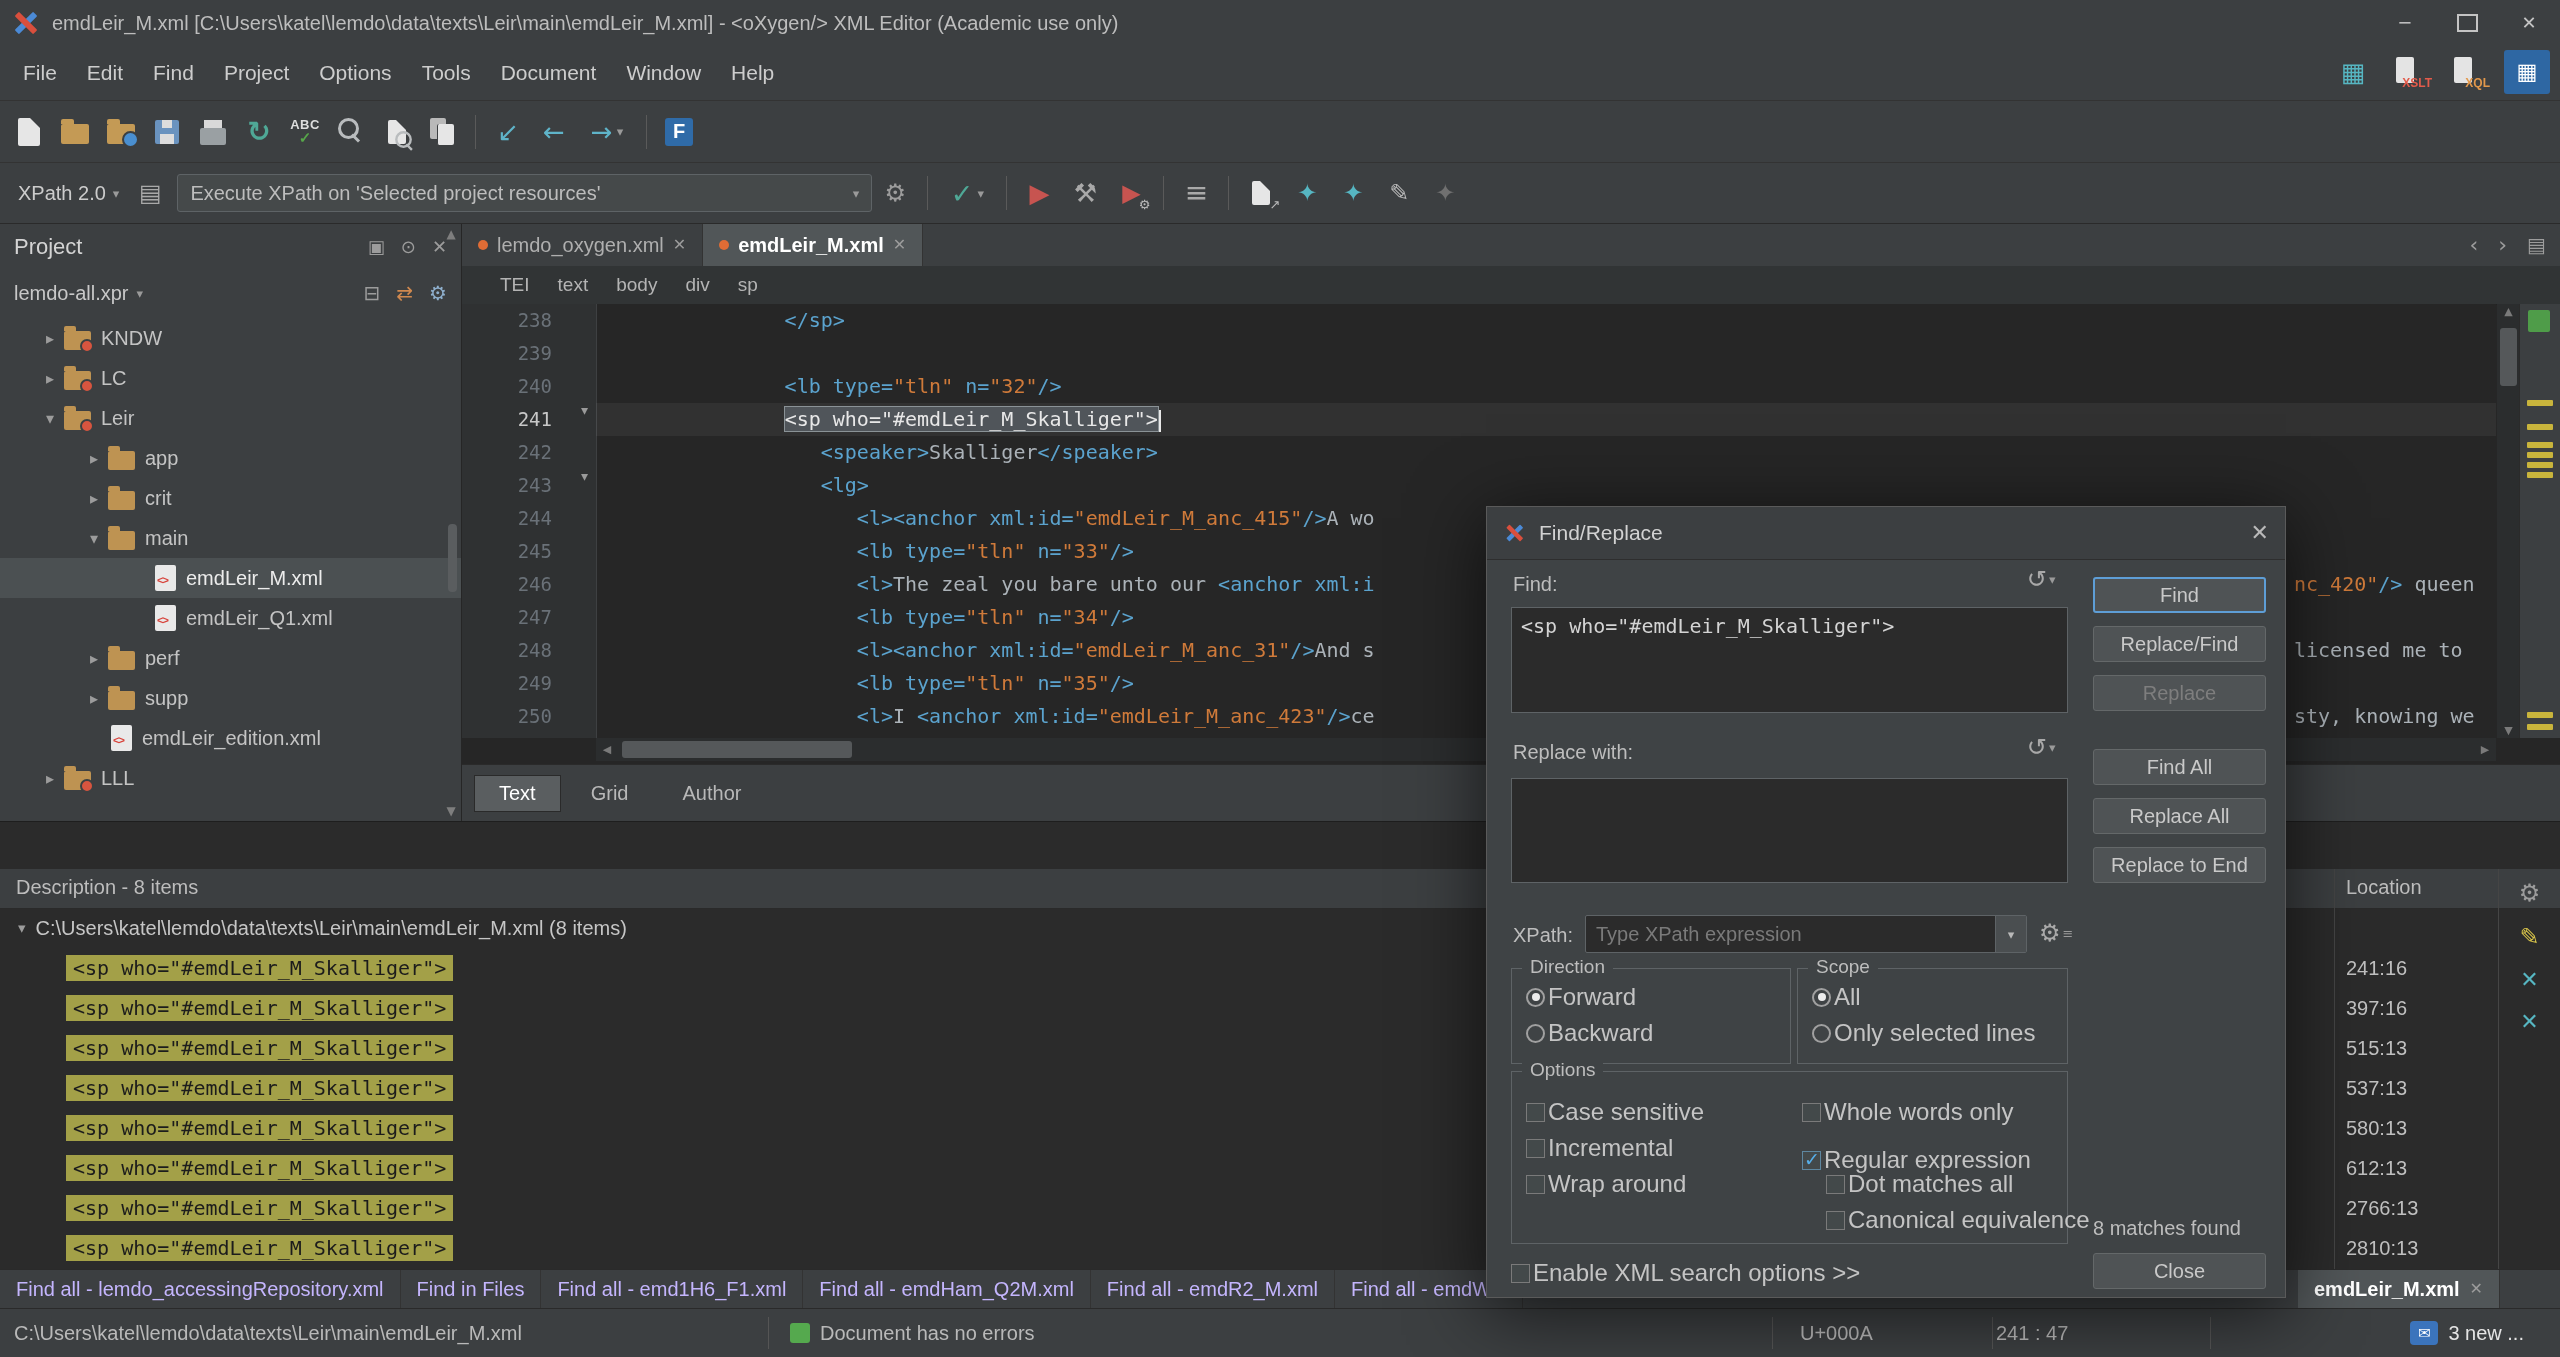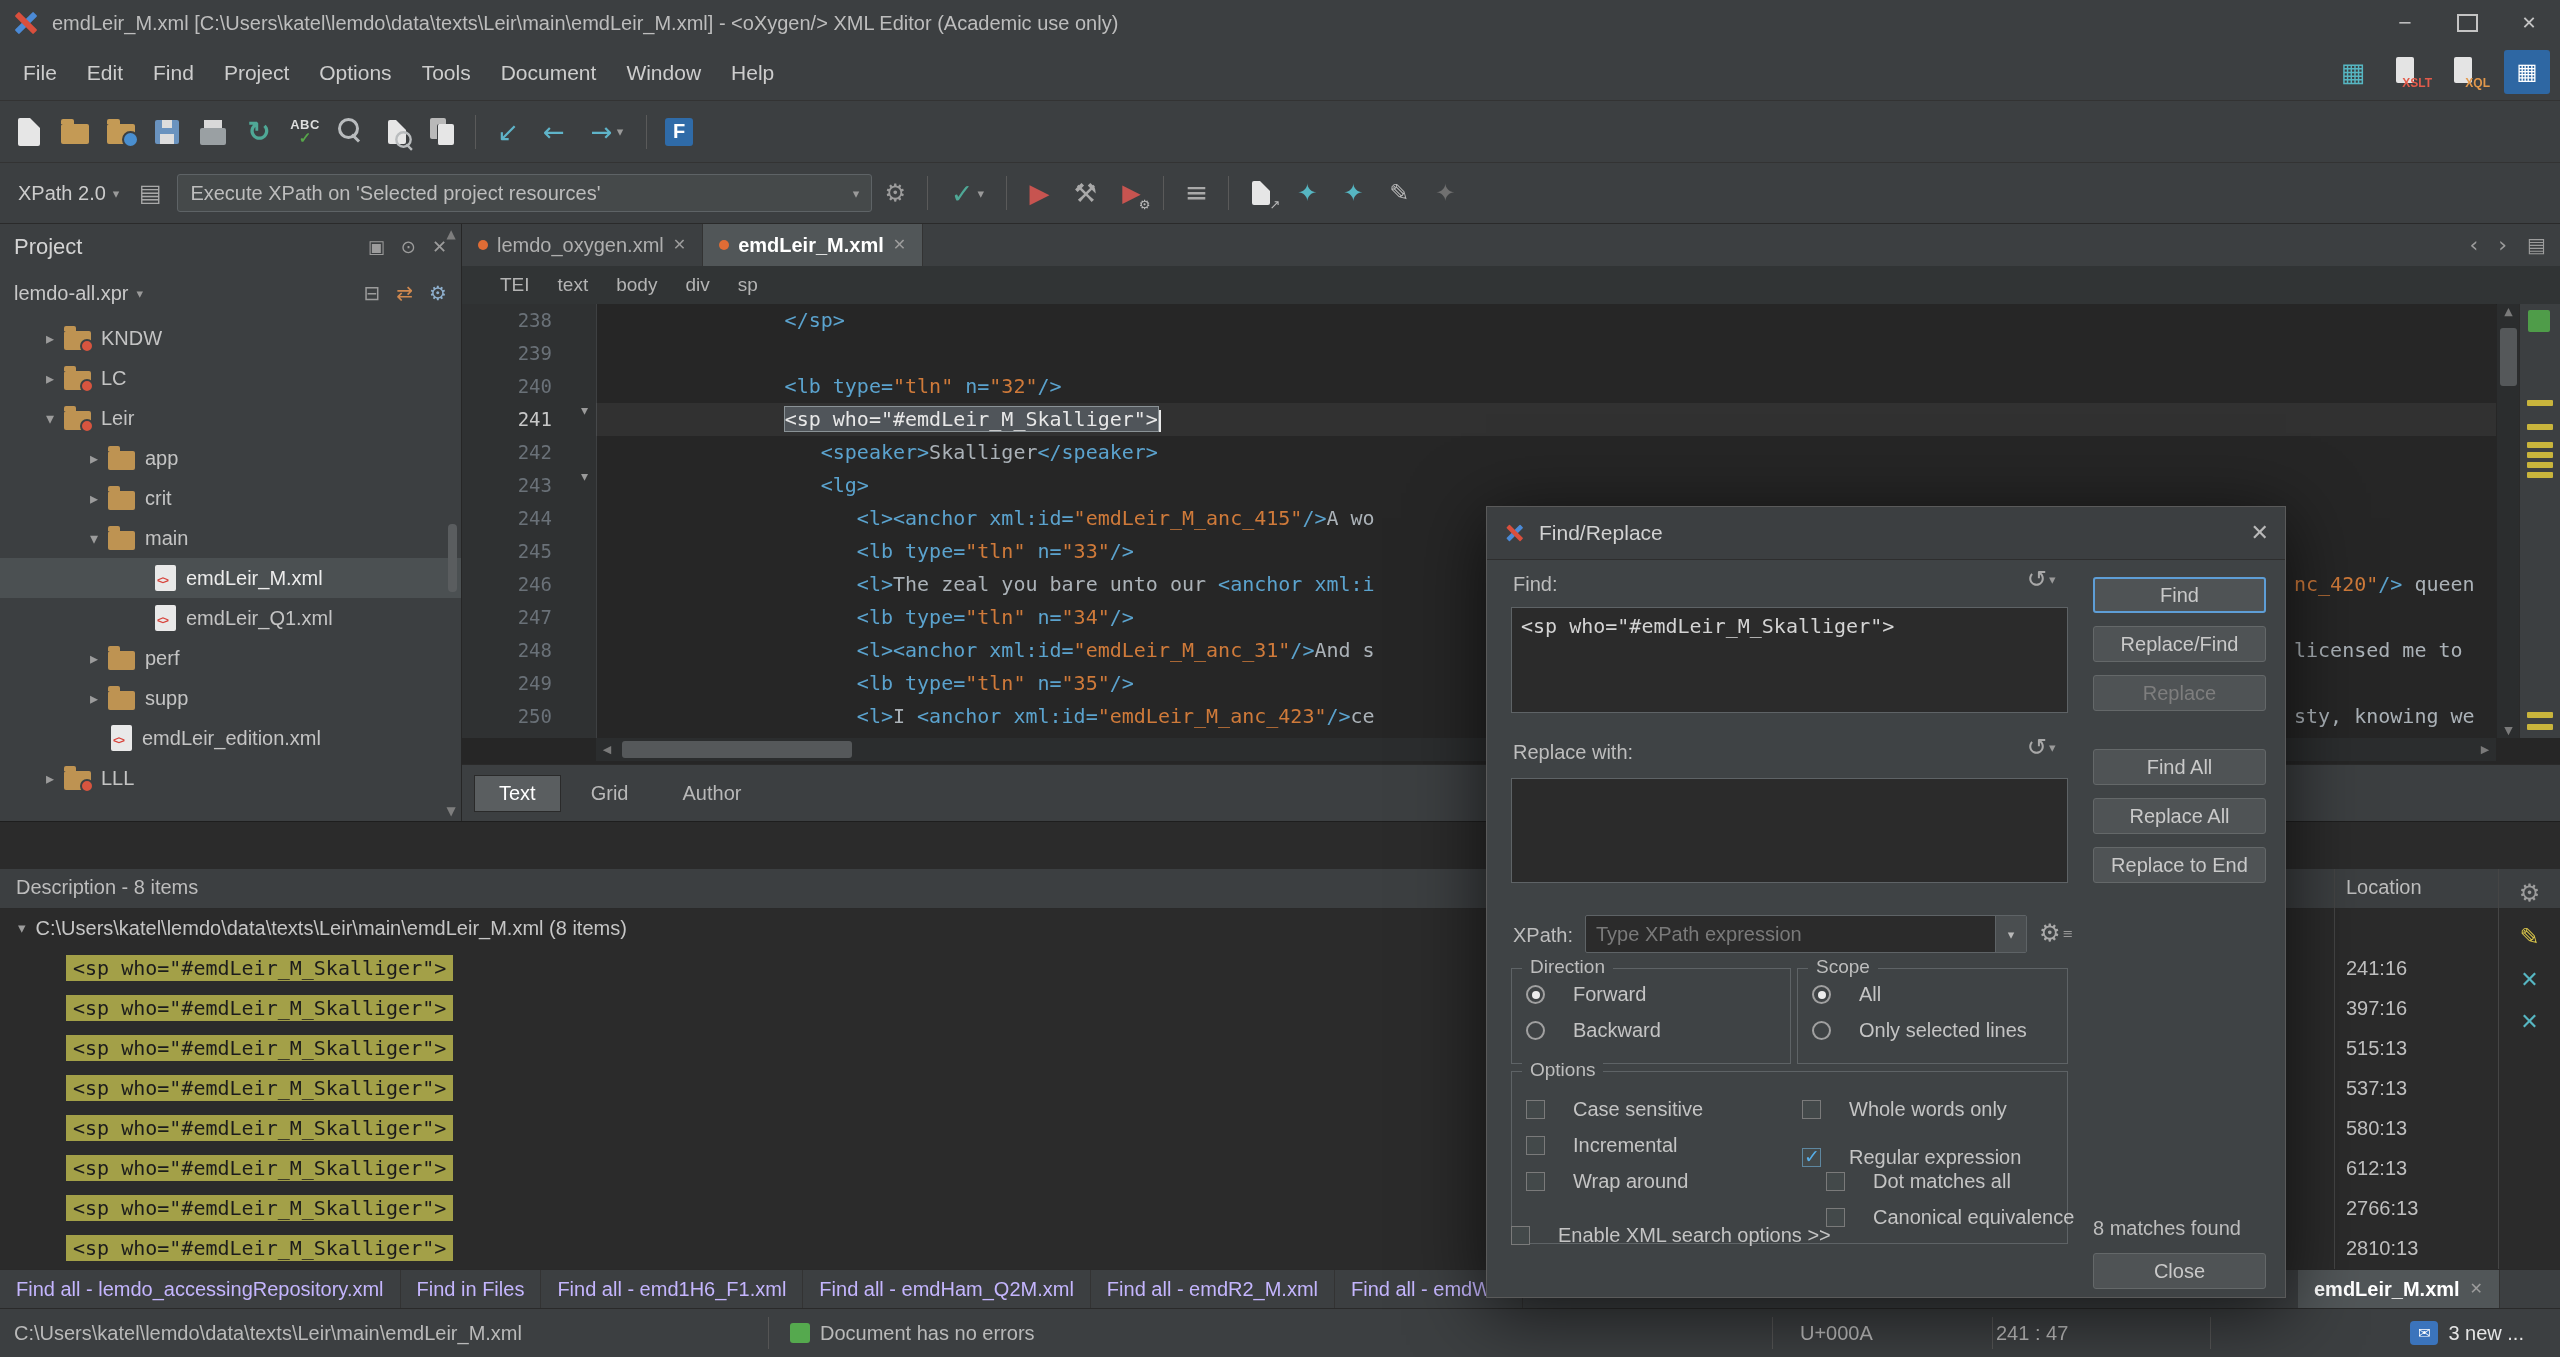--- a/index.html
+++ b/index.html
@@ -152,21 +152,21 @@
   .dlg-clock{position:absolute;left:540px;font-size:24px;color:#A9A9A9;display:flex;align-items:center;gap:2px;}
   .dlg-area{position:absolute;left:24px;width:557px;background:#2B2B2B;border:1px solid #5E6366;font-family:"DejaVu Sans Mono",monospace;font-size:20px;color:#D4D4D4;padding:6px 9px;white-space:pre;box-sizing:border-box;}
   .dlg-btn{position:absolute;left:606px;width:173px;height:36px;background:#4F5355;border:1px solid #646869;border-radius:3px;color:#C9C9C9;font-size:20px;display:flex;align-items:center;justify-content:center;box-sizing:border-box;}
   .dlg-btn.primary{border:2px solid #5E9ED6;}
   .dlg-btn.disabled{color:#7E7E7E;}
   .xp-combo{position:absolute;left:98px;top:408px;width:442px;height:38px;background:#2B2B2B;border:1px solid #5E6366;border-radius:2px;display:flex;align-items:center;box-sizing:border-box;}
   .xp-ph{flex:1;padding-left:10px;color:#7A7A7A;font-size:20px;white-space:nowrap;overflow:hidden;}
   .xp-arrow{width:30px;height:100%;background:#4A4E50;border-left:1px solid #5E6366;display:flex;align-items:center;justify-content:center;color:#B9B9B9;font-size:13px;}
   .grp{position:absolute;border:1px solid #5E6366;}
   .grp-label{position:absolute;top:-13px;left:10px;background:#3F4345;padding:0 8px;font-size:19px;color:#BDBDBD;}
-  .opt-row{position:absolute;display:flex;align-items:center;gap:28px;font-size:20px;color:#C4C4C4;white-space:nowrap;}
+  .opt-row{position:absolute;display:flex;align-items:center;gap:3px;font-size:24px;color:#C4C4C4;white-space:nowrap;}
   .radio{width:19px;height:19px;border:2px solid #A0A0A0;border-radius:50%;position:relative;background:#3F4345;box-sizing:border-box;flex:none;}
   .radio.on::after{content:'';position:absolute;left:3.5px;top:3.5px;width:8px;height:8px;border-radius:50%;background:#ECECEC;}
   .cb{width:19px;height:19px;background:#43494A;border:1px solid #7A7A7A;position:relative;box-sizing:border-box;flex:none;}
   .cb.on{border-color:#5E87A0;}
   .cb.on::after{content:'✓';position:absolute;left:1px;top:-4px;font-size:19px;font-weight:bold;color:#56AEE8;font-family:"DejaVu Sans",sans-serif;}
   .dlg-matches{position:absolute;left:606px;top:710px;font-size:20px;color:#BDBDBD;}
 </style>
 </head>
 <body>
 
@@ -715,20 +715,20 @@
           <span class="cb"></span>
           <span>Dot matches all</span>
         </div>
         <div class="opt-row" style="position: absolute; left: 314px; top: 134px;">
           <span class="cb"></span>
           <span>Canonical equivalence</span>
         </div>
       </div>
   </div>
 
-  <div class="opt-row" style="left:24px;top:717px;">
+  <div class="opt-row" style="left:24px;top:752px;">
     <span class="cb"></span>
     <span>Enable XML search options &gt;&gt;</span>
   </div>
 
   <span class="dlg-matches">8 matches found</span>
   <div class="dlg-btn" style="top:746px;">Close</div>
 </div>
 
 </body></html>

